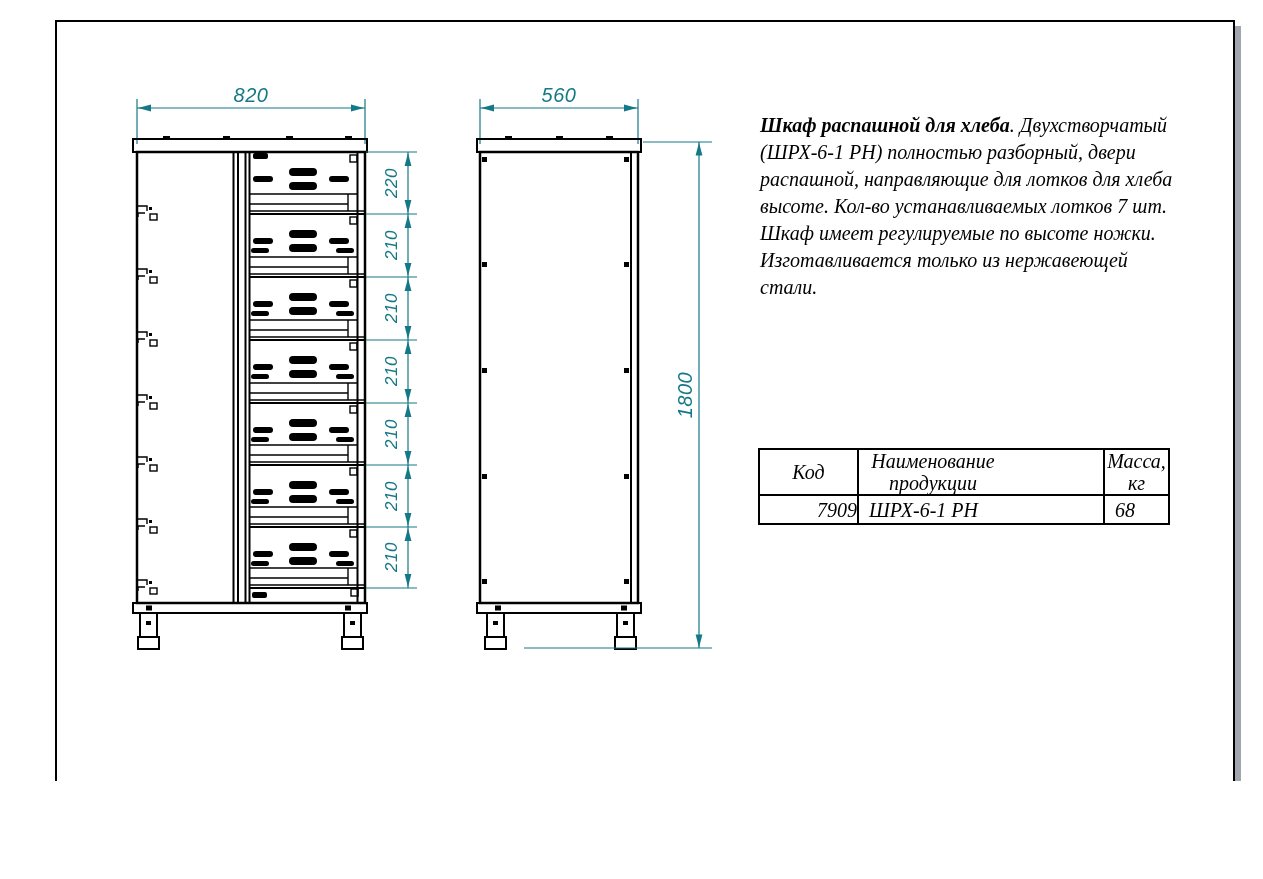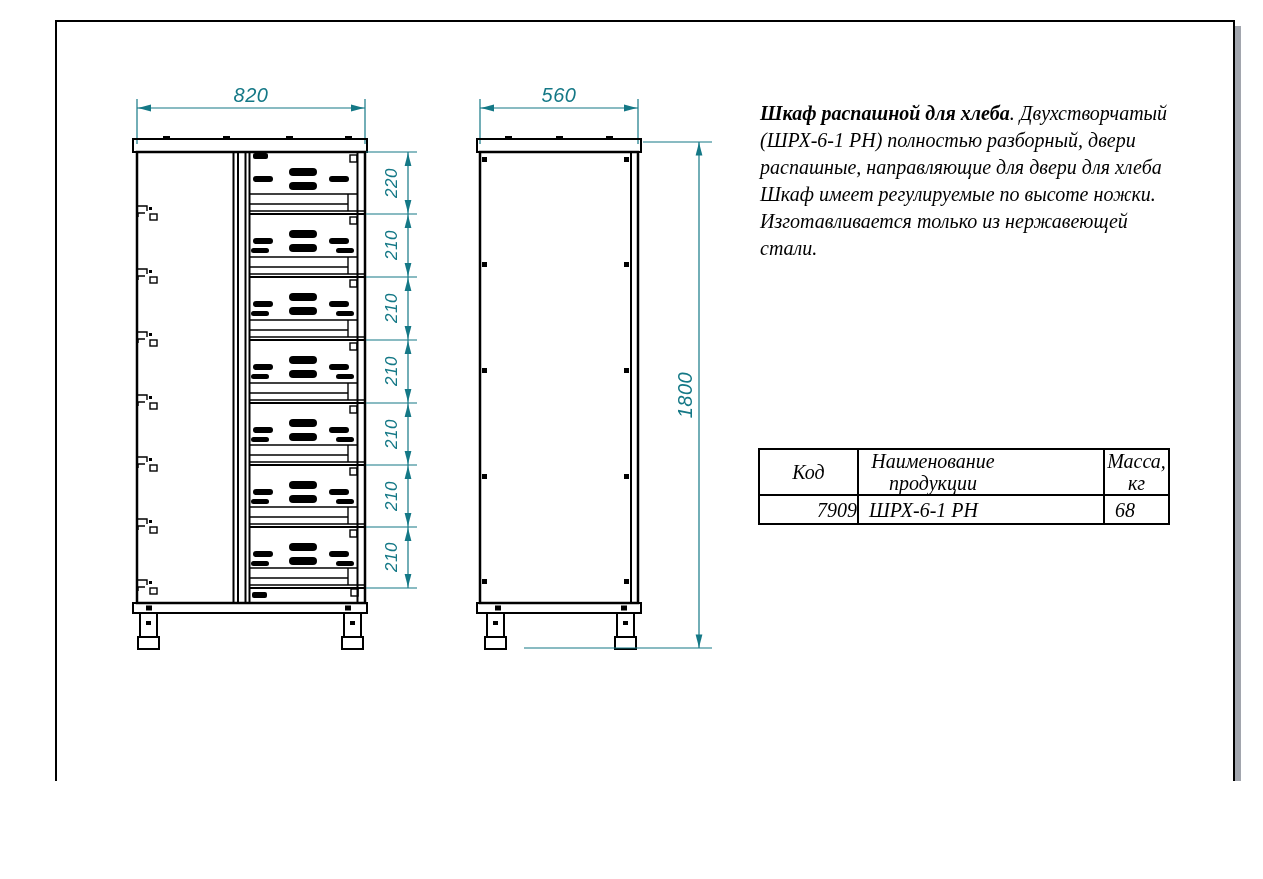--- a/index.html
+++ b/index.html
@@ -14,21 +14,21 @@
   .ink-heavy{stroke:#000;stroke-width:2.5;fill:none;}
   .ink-thin{stroke:#000;stroke-width:1.4;fill:none;}
   .fillb{fill:#000;stroke:none;}
   
   .dim{stroke:#147886;stroke-width:1.2;fill:none;}
   .dimfill{fill:#147886;stroke:none;}
   .dimtext{fill:#147886;font:italic 20px "Liberation Sans",sans-serif;letter-spacing:.5px;}
   .dimtext-sm{fill:#147886;font:italic 17px "Liberation Sans",sans-serif;letter-spacing:.5px;}
 
   
-  .desc{position:absolute;left:760px;top:100px;width:440px;font-style:italic;font-size:20px;
+  .desc{position:absolute;left:760px;top:112px;width:440px;font-style:italic;font-size:20px;
         line-height:27px;color:#000;}
   .desc .t{font-weight:bold;}
 
   
   .ptable{position:absolute;left:758px;top:448px;border-collapse:collapse;table-layout:fixed;
           font-style:italic;font-size:20px;color:#000;background:#fff;padding-left:46px;}
   .ptable th,.ptable td{border:2px solid #000;font-weight:normal;line-height:22px;padding:0;}
   .ptable th{height:44px;vertical-align:middle;text-align:center;}
   .ptable td{height:27px;vertical-align:middle;}
   .col-code{width:99px;}
@@ -250,21 +250,22 @@
         <use href="#au" transform="translate(699,142.5)"></use>
         <use href="#ad" transform="translate(699,647.5)"></use>
         <text class="dimtext" x="692" y="395" text-anchor="middle" transform="rotate(-90 692 395)">1800</text>
       </g>
     </g>
   </svg>
 
   <div class="desc">
     <div><span class="t">Шкаф распашной для хлеба</span><span>. Двухстворчатый</span></div>
     <div>(ШРХ-6-1 РН) полностью разборный, двери</div>
-    <div>распашные, направляющие для двери для хлеба</div>
+    <div>распашной, направляющие для лотков для хлеба</div>
+    <div>высоте. Кол-во устанавливаемых лотков 7 шт.</div>
     <div>Шкаф имеет регулируемые по высоте ножки.</div>
     <div>Изготавливается только из нержавеющей</div>
     <div>стали.</div>
   </div>
 
   <table class="ptable">
     <colgroup>
       <col class="col-code">
         <col class="col-name">
         <col class="col-mass">

